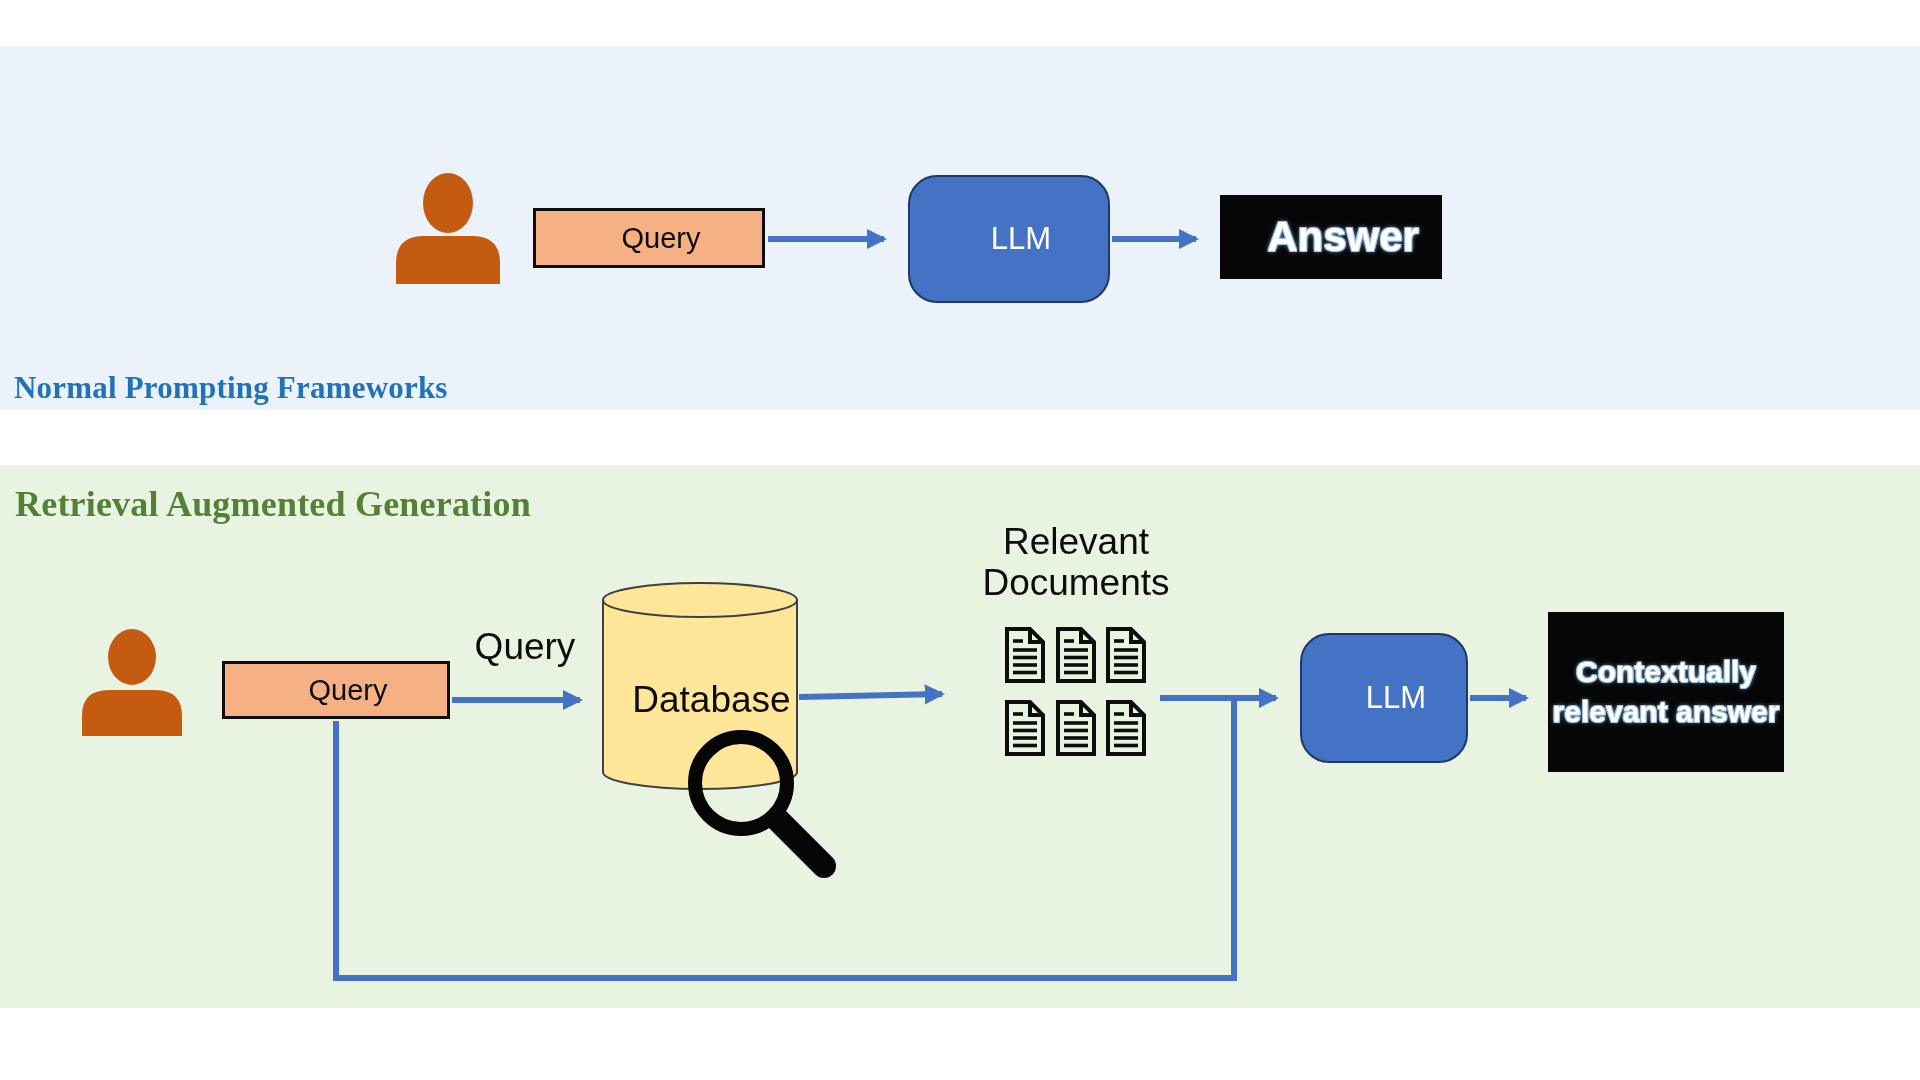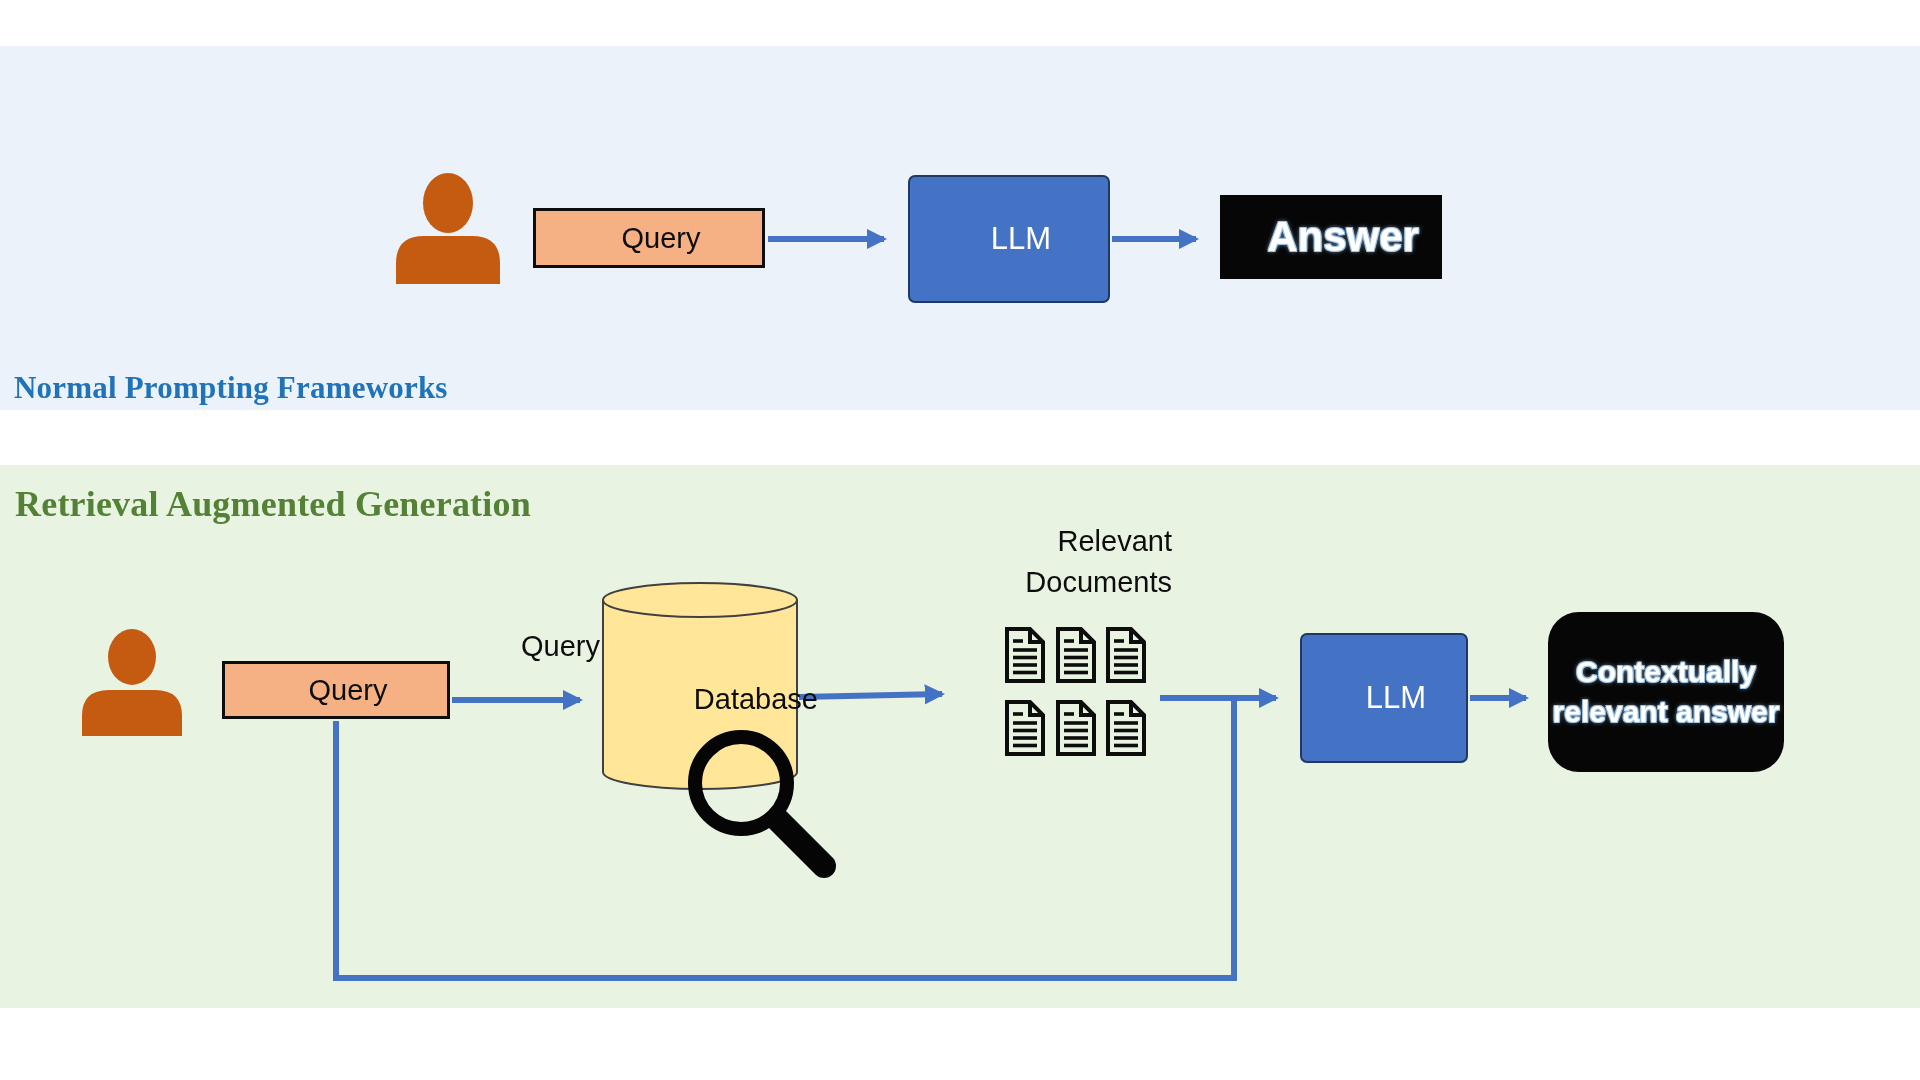--- a/index.html
+++ b/index.html
@@ -20,26 +20,26 @@
   .canvas{position:relative;width:1920px;height:1080px;background:#FFFFFF;overflow:hidden;}
   .band{position:absolute;left:0;width:1920px;}
   .band-normal{top:46px;height:364px;background:var(--normal-bg);}
   .band-rag{top:465px;height:543px;background:var(--rag-bg);}
   .heading{position:absolute;font-weight:bold;letter-spacing:0.2px;font-family:Liberation Serif, serif;}
   .heading-normal{left:14px;top:370px;font-size:31px;color:var(--normal-heading);}
   .heading-rag{left:15px;top:483px;font-size:36px;color:var(--rag-heading);}
   svg.overlay{position:absolute;left:0;top:0;width:1920px;height:1080px;}
   .node{position:absolute;display:flex;align-items:center;justify-content:center;text-align:center;padding-left:24px;}
   .query-box{background:var(--query-fill);border:3px solid var(--ink);font-size:29px;color:var(--ink);}
-  .llm-box{background:var(--arrow-blue);border:2px solid #1F3864;border-radius:7px;font-size:31px;color:#FFFFFF;}
+  .llm-box{background:var(--arrow-blue);border:2px solid #1F3864;border-radius:29px;font-size:31px;color:#FFFFFF;}
   .answer-box{background:var(--answer-bg);color:#FFFFFF;font-weight:bold;
     text-shadow:0 0 5px var(--answer-glow),1px 1px 0 var(--answer-glow),-1px -1px 0 var(--answer-glow),1px -1px 0 var(--answer-glow),-1px 1px 0 var(--answer-glow);}
   .answer-top{font-size:42px;}
-  .answer-rag{font-size:30px;line-height:40px;padding:0 0;border-radius:31px;}
-  .flow-label{position:absolute;font-size:29px;color:var(--ink);text-align:right;line-height:41px;}
+  .answer-rag{font-size:30px;line-height:40px;padding:0 0;}
+  .flow-label{position:absolute;font-size:37px;color:var(--ink);text-align:center;line-height:41px;}
   .person{fill:var(--person-orange);}
   .arrow-line{stroke:var(--arrow-blue);stroke-width:6;fill:none;}
   .cyl{fill:var(--database-fill);stroke:#404040;stroke-width:2px;}
   .mag{stroke:#050505;fill:none;}
   .doc-outline{fill:none;stroke:var(--ink);stroke-width:4;stroke-linejoin:miter;}
   .doc-line{stroke:var(--ink);stroke-width:3.6;fill:none;}
 </style>
 </head>
 <body>
 

